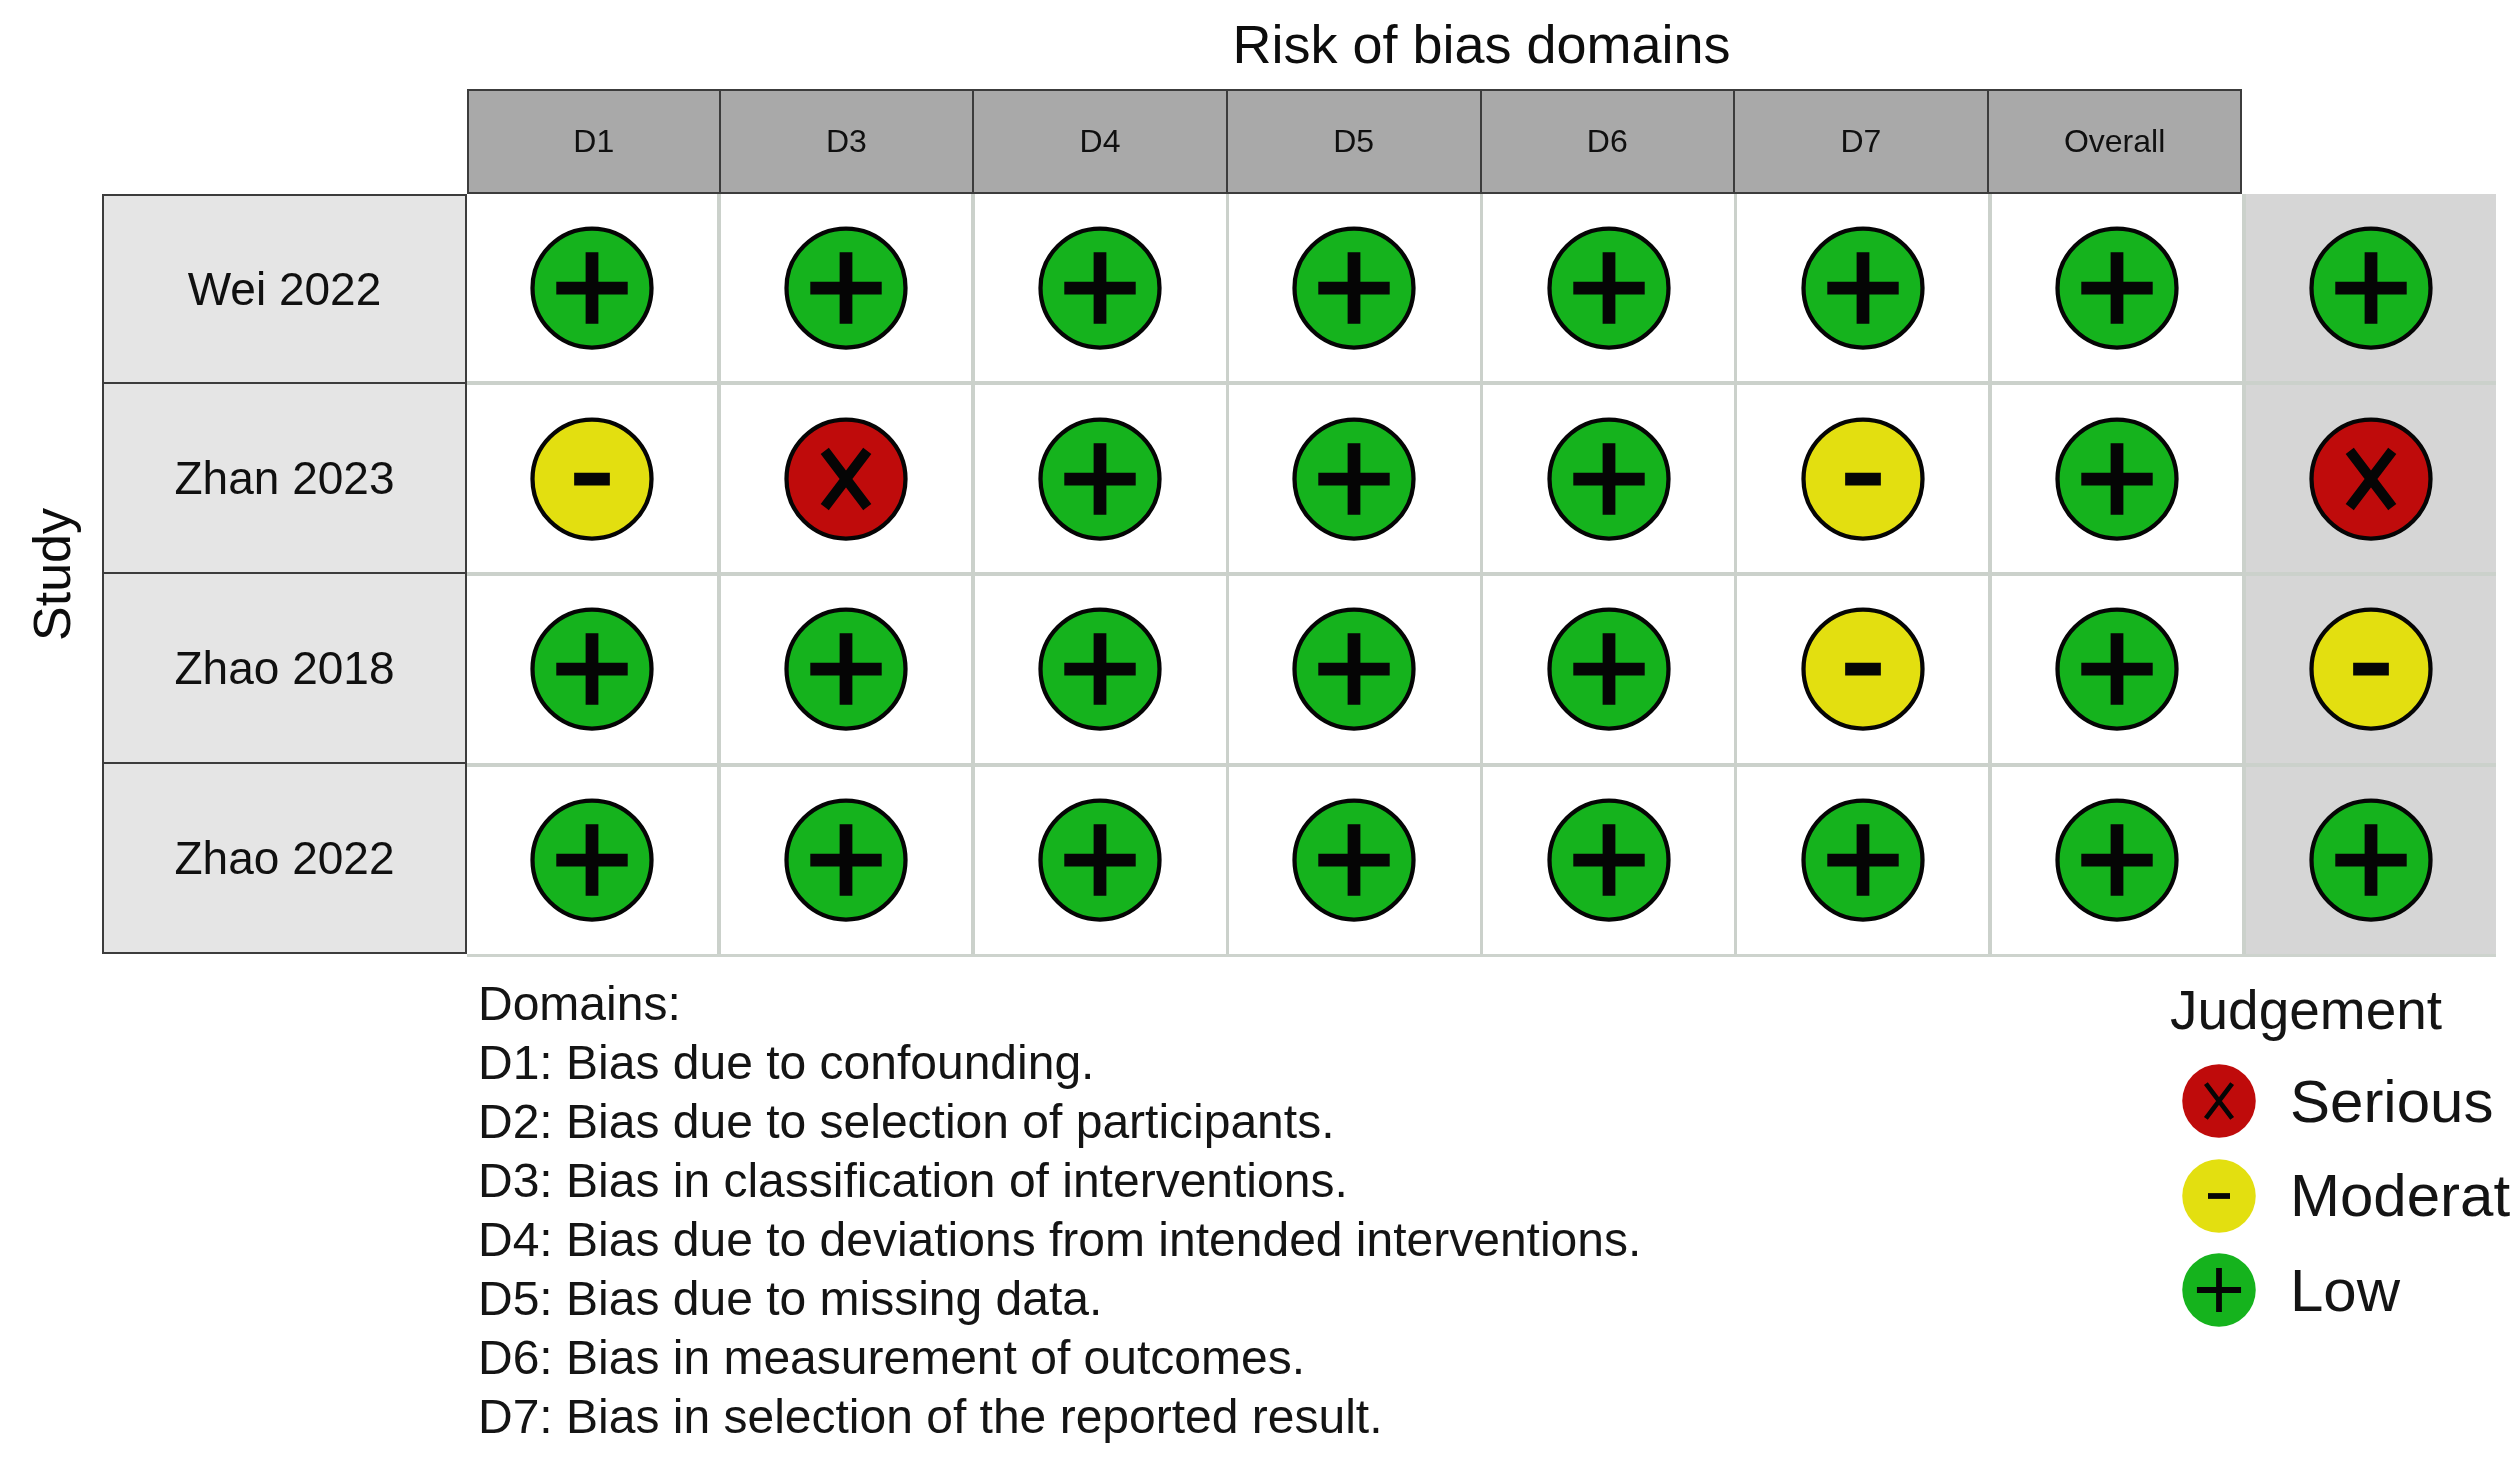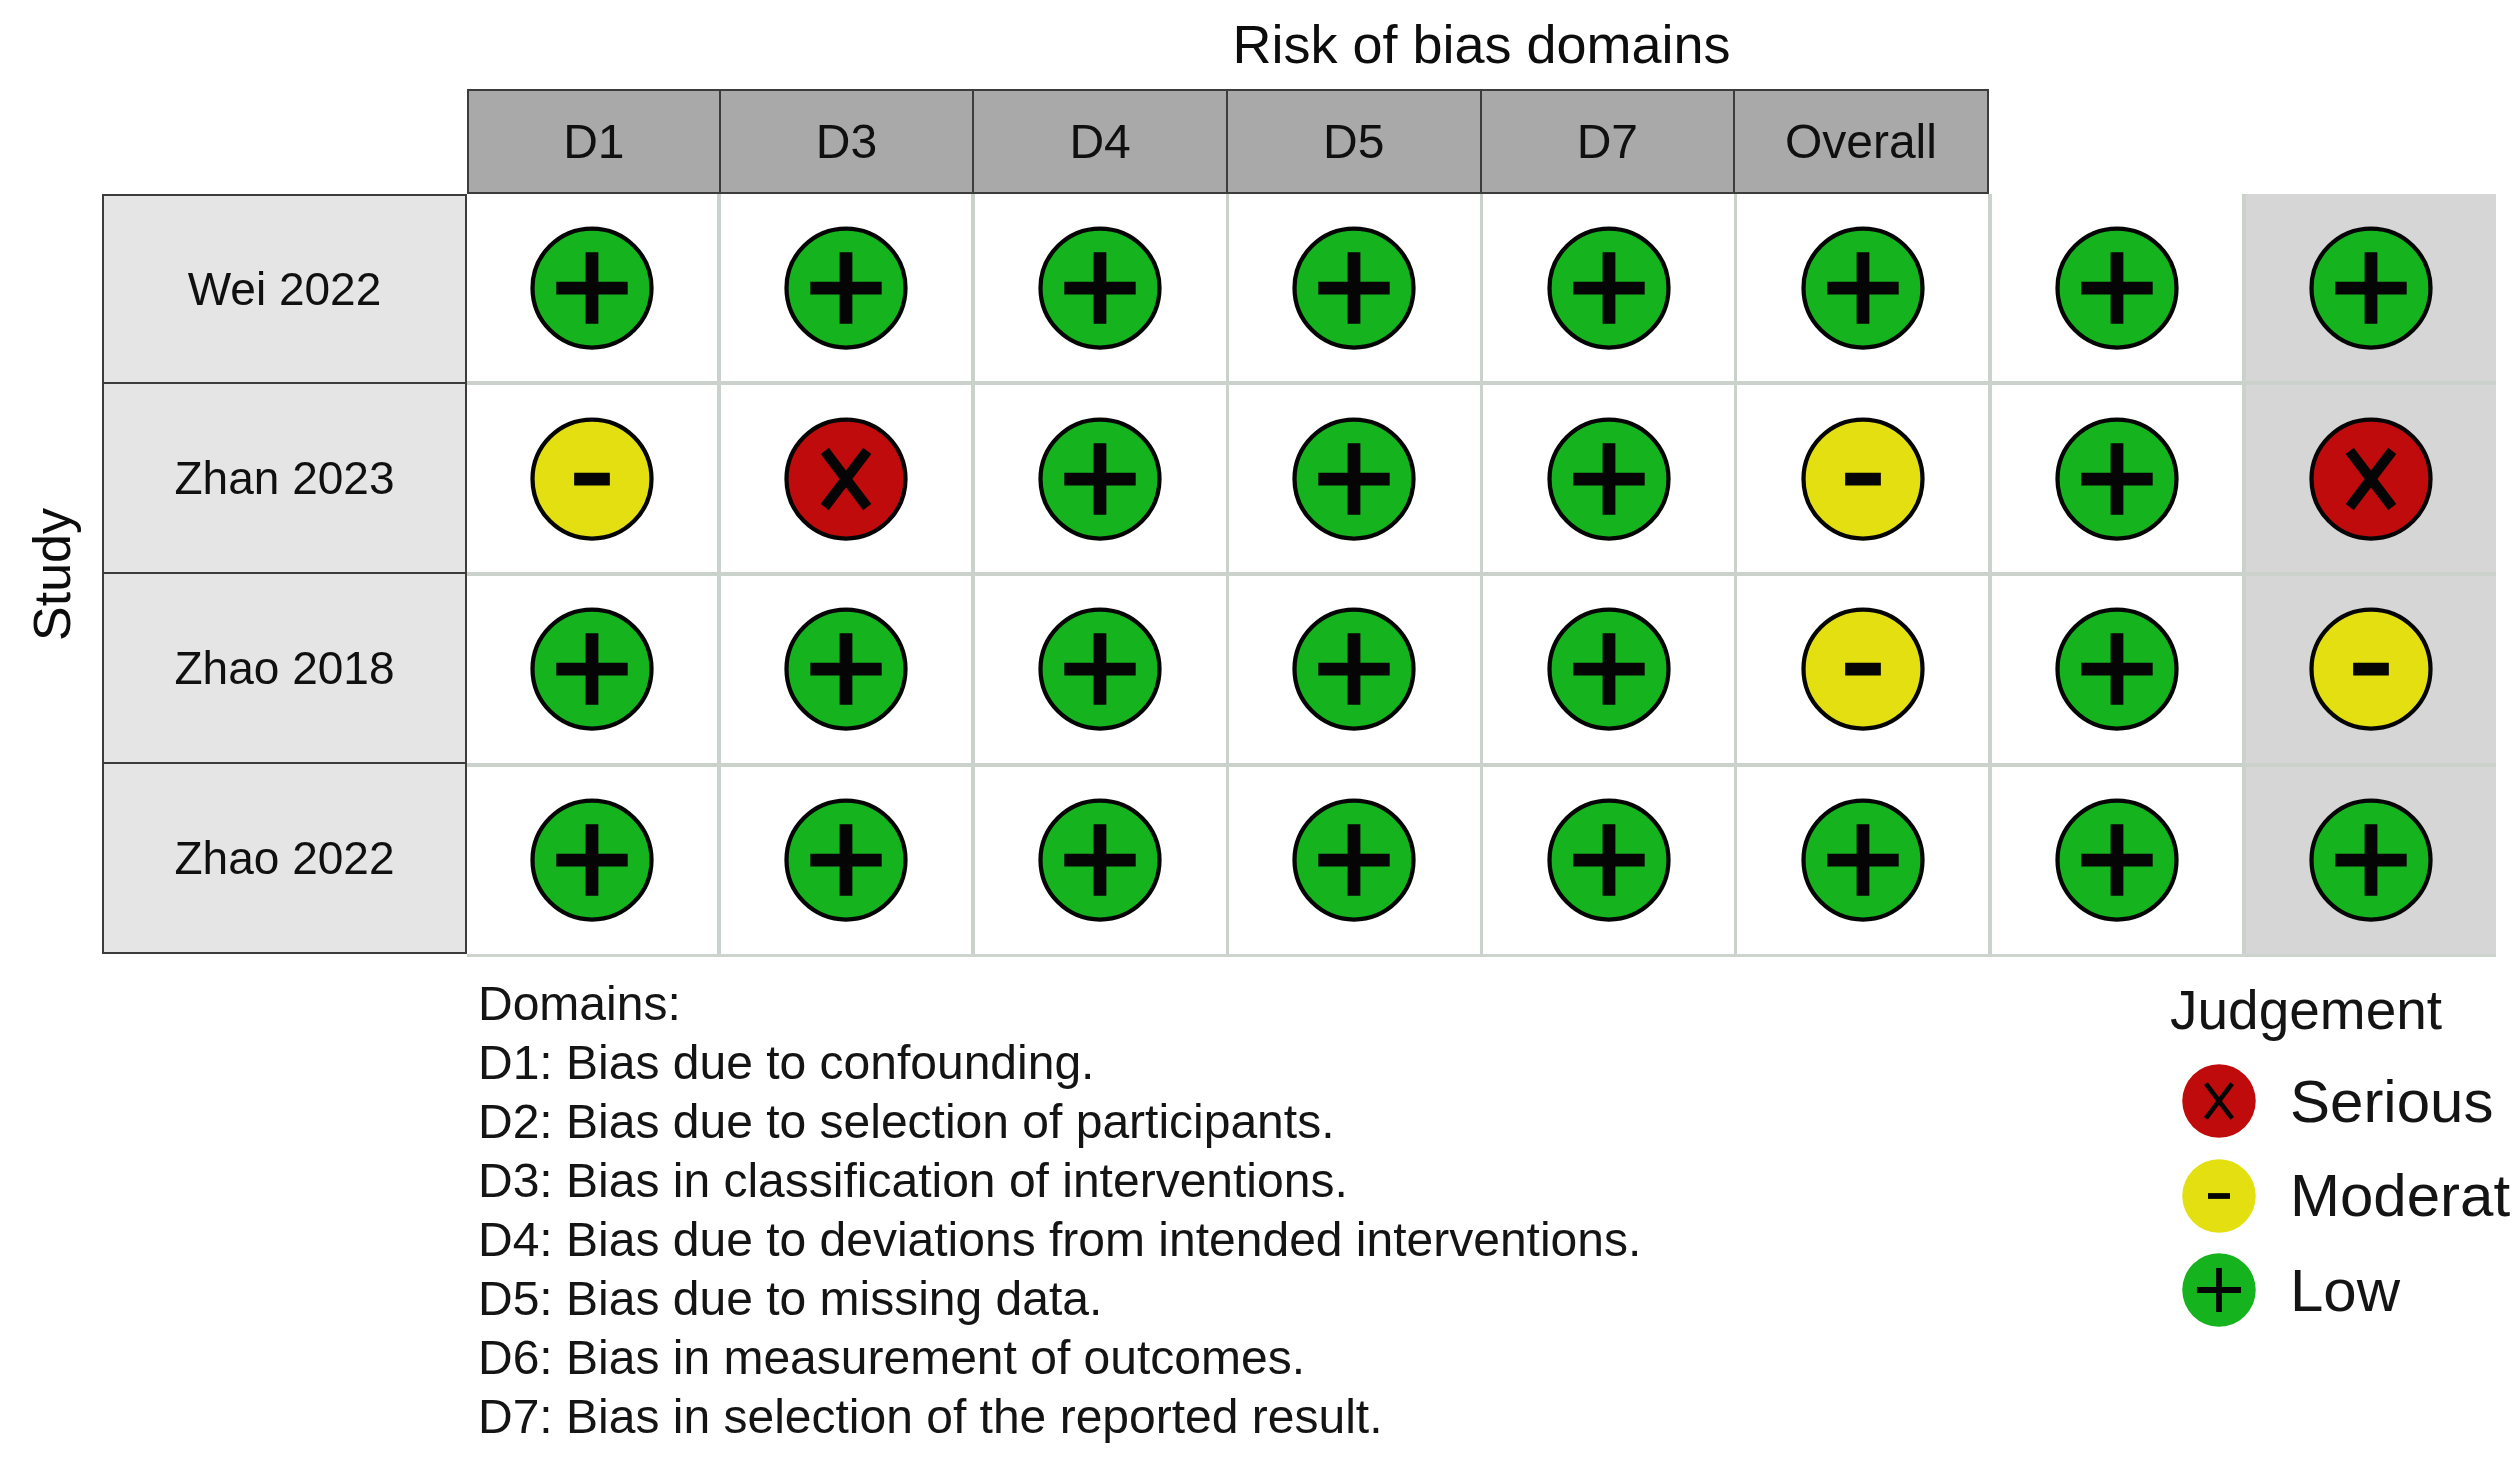--- a/index.html
+++ b/index.html
@@ -24,21 +24,21 @@
   }
 
   
   .header-row{
     left:467px;top:89px;width:2029px;height:105px;
     display:grid;grid-template-columns:repeat(8,1fr);
   }
   .hcell{
     background:#a9a9a9;border:2.9px solid #3c3c3c;border-left:none;
     display:flex;align-items:center;justify-content:center;
-    font-size:48px;color:#101010;
+    font-size:32px;color:#101010;
   }
   .hcell:first-child{border-left:2.9px solid #3c3c3c;}
 
   
   .label-col{
     left:102px;top:194px;width:365px;height:760px;
     display:grid;grid-template-rows:repeat(4,1fr);
   }
   .rcell{
     background:#e5e5e5;border:2.9px solid #3c3c3c;border-top:none;
@@ -82,20 +82,21 @@
 
 <div class="abs chart-title">Risk of bias domains</div>
 
 <div class="abs study-axis">Study</div>
 
 <div class="abs header-row" id="header-row">
     <div class="hcell">D1</div>
     <div class="hcell">D3</div>
     <div class="hcell">D4</div>
     <div class="hcell">D5</div>
+    <div class="hcell">D6</div>
     <div class="hcell">D7</div>
     <div class="hcell">Overall</div>
   </div>
 
 <div class="abs label-col" id="label-col">
     <div class="rcell">Wei 2022</div>
     <div class="rcell">Zhan 2023</div>
     <div class="rcell">Zhao 2018</div>
     <div class="rcell">Zhao 2022</div>
   </div>

